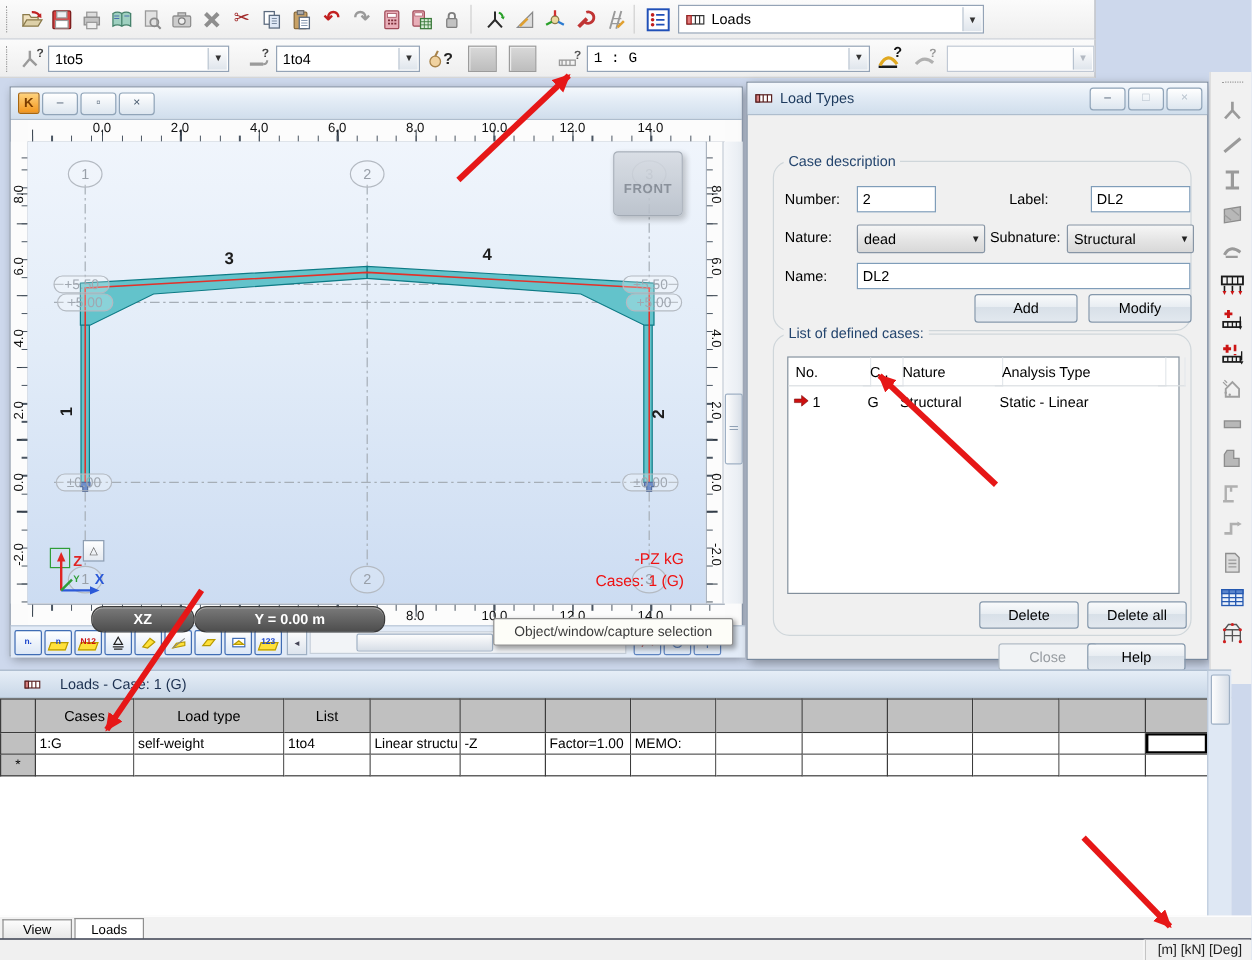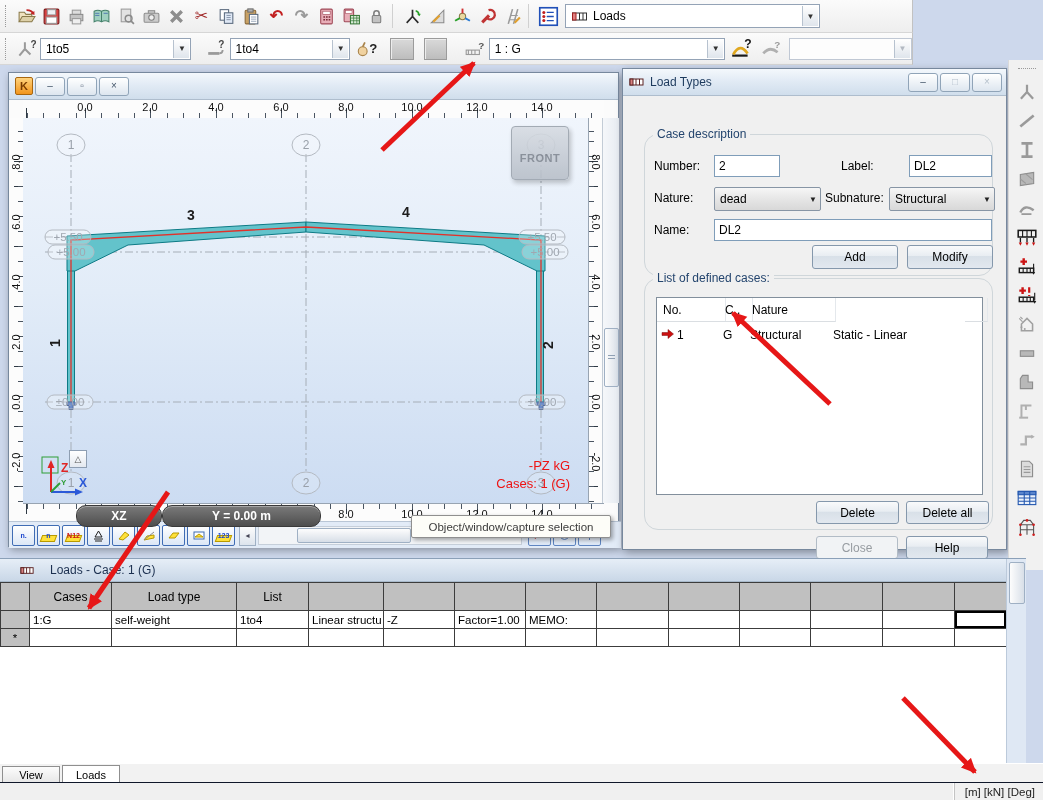--- a/index.html
+++ b/index.html
@@ -339,21 +339,21 @@
       </span>
     <span class="gb" style="margin-left:12px"></span>
     <span class="gb" style="margin-left:6px"></span>
     <span class="ti" style="margin-left:12px">
         <svg width="22" height="20" viewBox="0 0 20 18">
           <rect x="2" y="10" width="12" height="4" fill="none" stroke="#9a9a9a"></rect>
           <path d="M4,10 v4 M7,10 v4 M10,10 v4" stroke="#9a9a9a"></path>
           <text x="13" y="9" font-size="9" fill="#555" font-weight="bold">?</text>
         </svg>
       </span>
-    <div class="tcombo" style="width:238px;margin-left:2px;">
+    <div class="tcombo" style="width:238px;margin-left:2px;font-family:Liberation Mono, monospace;">
       <span>1 : G</span>
       <span class="dd">▼</span>
     </div>
     <span class="ti" style="margin-left:4px">
         <svg width="22" height="22" viewBox="0 0 20 20">
           <path d="M2,16 h14" stroke="#1a1a1a" stroke-width="2"></path>
           <path d="M3,15 Q9,4 16,14" fill="none" stroke="#e0a820" stroke-width="2.4"></path>
           <text x="13" y="9" font-size="11" fill="#111" font-weight="bold">?</text>
         </svg>
       </span>
@@ -624,37 +624,40 @@
         <div class="dtable">
           <div class="dth" style="left:0;width:62px">
               <span>No.</span>
             </div>
           <div class="dth" style="left:62px;width:27px">
               <span>C..</span>
             </div>
           <div class="dth" style="left:89px;width:83px">
               <span>Nature</span>
             </div>
+          <div class="dth" style="left:172px;width:136px">
+              <span>Analysis Type</span>
+            </div>
           <div class="dth" style="left:308px;width:16px"></div>
           <svg class="dcell" style="left:4px;top:31px" width="13" height="10" viewBox="0 0 13 10">
               <path d="M1,3.5 h6 V0.5 l5.5,4.5 -5.5,4.5 V6.5 H1 Z" fill="#cc1010" stroke="#7a0a0a" stroke-width=".5"></path>
             </svg>
           <span class="dcell" style="left:20px;top:30px">1</span>
           <span class="dcell" style="left:66px;top:30px">G</span>
           <span class="dcell" style="left:93px;top:30px">Structural</span>
           <span class="dcell" style="left:176px;top:30px">Static - Linear</span>
         </div>
         <div class="btn" style="left:171px;top:222px;width:81px;height:21px">
             <span>Delete</span>
           </div>
         <div class="btn" style="left:261px;top:222px;width:81px;height:21px">
             <span>Delete all</span>
           </div>
       </div>
-      <div class="btn dis" style="left:193px;top:440px;width:80px;height:21px">
+      <div class="btn dis" style="left:209px;top:440px;width:80px;height:21px">
           <span>Close</span>
         </div>
       <div class="btn" style="left:283px;top:440px;width:80px;height:21px">
           <span>Help</span>
         </div>
     </div>
   </div>
 
   <div class="rtb">
     <div class="grip2"></div>

